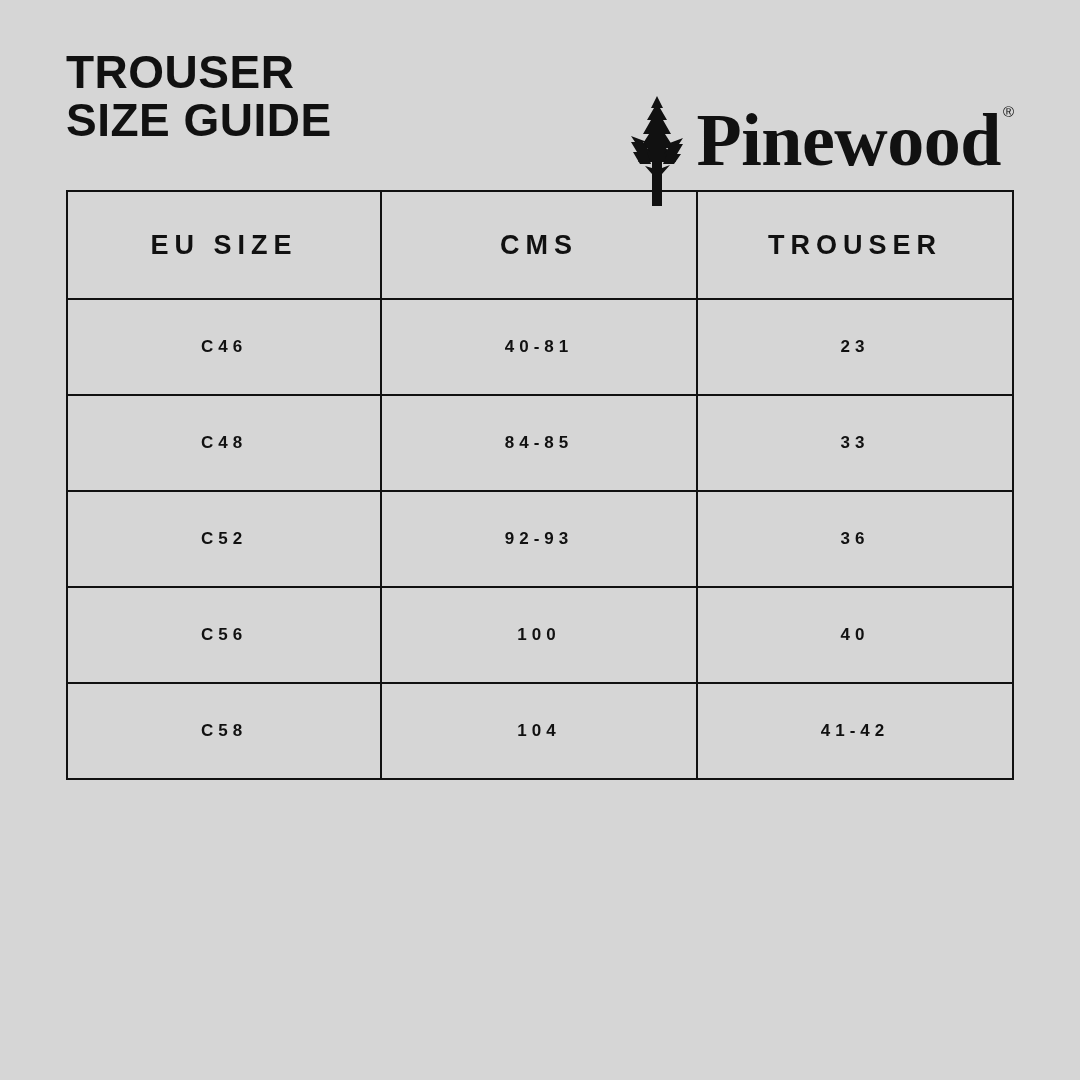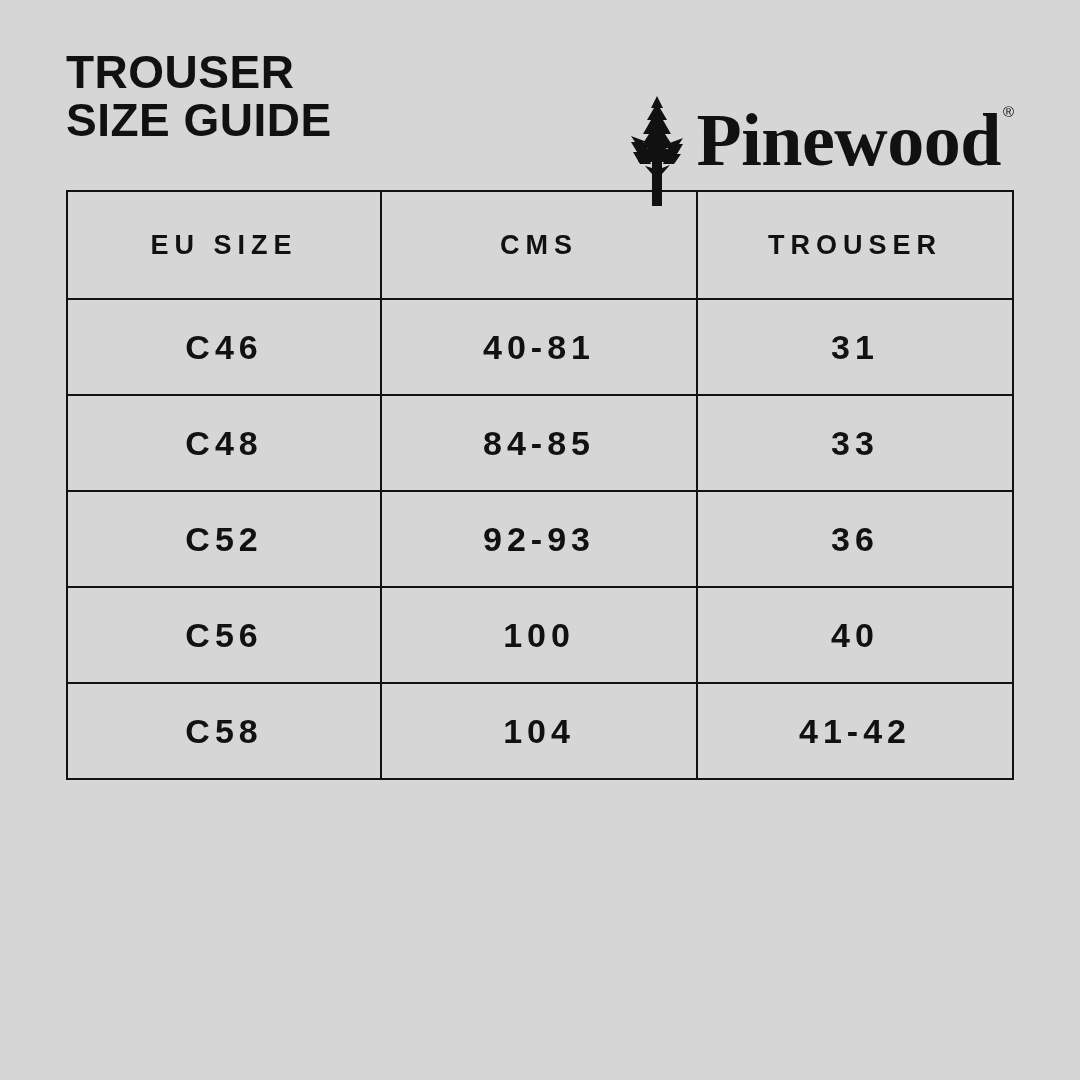--- a/index.html
+++ b/index.html
@@ -83,21 +83,21 @@
     font-weight: bold;
     color: #111111;
   }
   table.size-table th {
     height: 104px;
     font-size: 27px;
     letter-spacing: 6px;
   }
   table.size-table td {
     height: 92px;
-    font-size: 34px;
+    font-size: 17px;
     letter-spacing: 5px;
   }
   table.size-table col.c1 { width: 33.2%; }
   table.size-table col.c2 { width: 33.4%; }
   table.size-table col.c3 { width: 33.4%; }
 </style>
 </head>
 <body>
 
 <div class="page">
@@ -129,21 +129,21 @@
       <tr>
         <th>EU SIZE</th>
         <th>CMS</th>
         <th>TROUSER</th>
       </tr>
     </thead>
     <tbody>
       <tr>
         <td>C46</td>
         <td>40-81</td>
-        <td>31</td>
+        <td>23</td>
       </tr>
       <tr>
         <td>C48</td>
         <td>84-85</td>
         <td>33</td>
       </tr>
       <tr>
         <td>C52</td>
         <td>92-93</td>
         <td>36</td>

